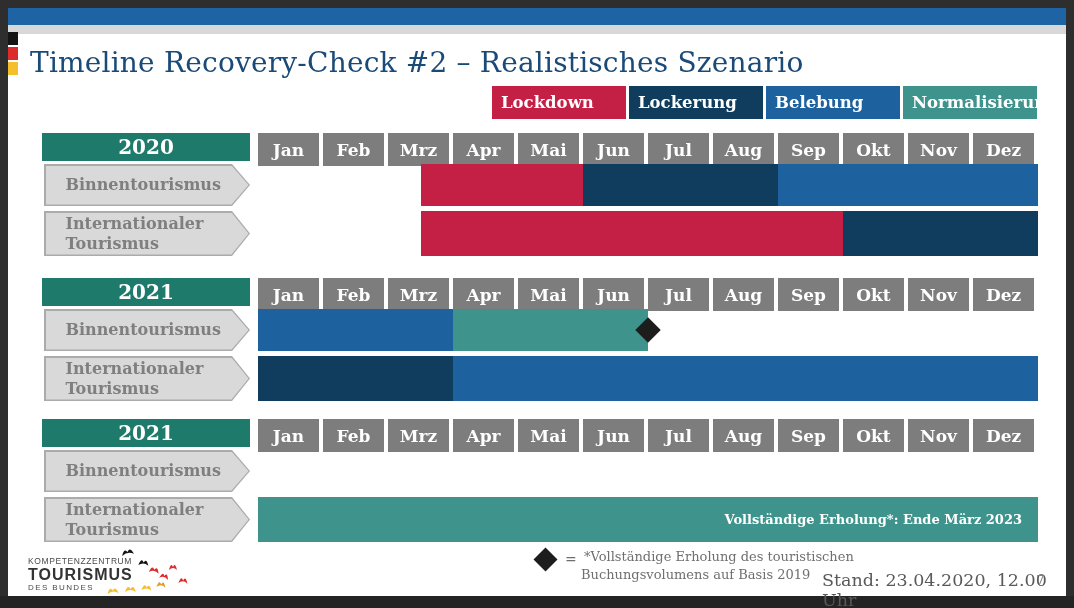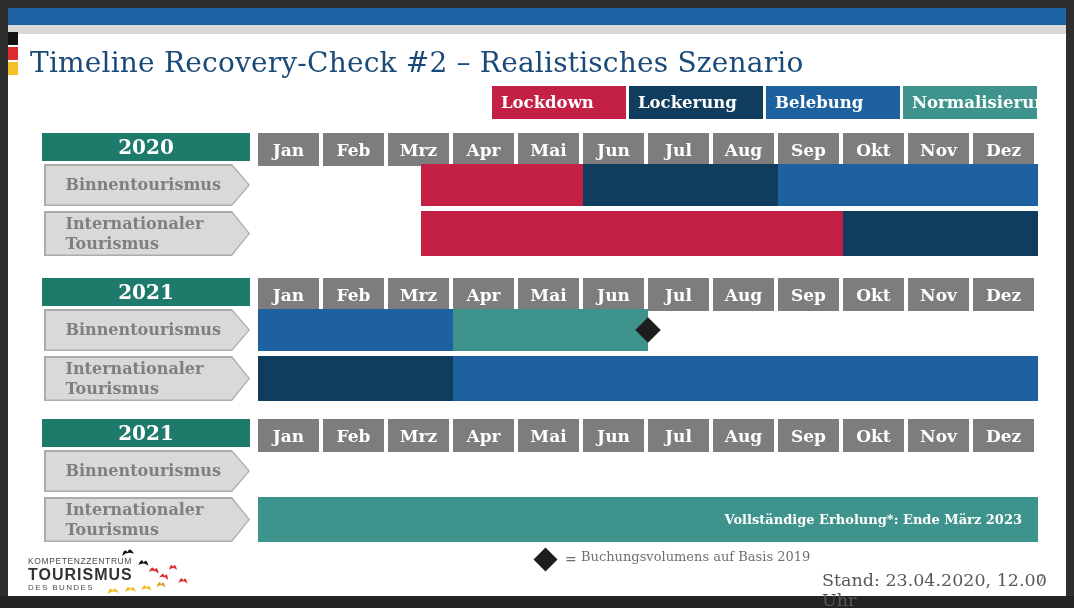--- a/index.html
+++ b/index.html
@@ -178,18 +178,19 @@
       <path d="M0 7 Q2.75 -1 5.5 4 Q8.25 -1 11 7 Q5.5 3 0 7 Z" fill="#f5bf2b" transform="translate(12,44) rotate(-5)"></path>
       <path d="M0 7 Q2.75 -1 5.5 4 Q8.25 -1 11 7 Q5.5 3 0 7 Z" fill="#f5bf2b" transform="translate(30,42) rotate(0)"></path>
       <path d="M0 7 Q2.5 -1 5 4 Q7.5 -1 10 7 Q5 3 0 7 Z" fill="#f5bf2b" transform="translate(47,40) rotate(5)"></path>
       <path d="M0 7 Q2.25 -1 4.5 4 Q6.75 -1 9 7 Q4.5 3 0 7 Z" fill="#e09a20" transform="translate(62,37) rotate(5)"></path>
     </svg>
 
 
   <div class="abs diamond" style="left:537px;top:551px;width:17px;height:17px;"></div>
   <div class="abs note-eq">=</div>
   <div class="abs note-text">
+    <div>*Vollständige Erholung des touristischen</div>
     <div style="margin-left:-3px;">Buchungsvolumens auf Basis 2019</div>
   </div>
 
   <div class="abs stand">Stand: 23.04.2020, 12.00 Uhr</div>
   <div class="abs pagenum">7</div>
 </div>
 
 </body></html>

